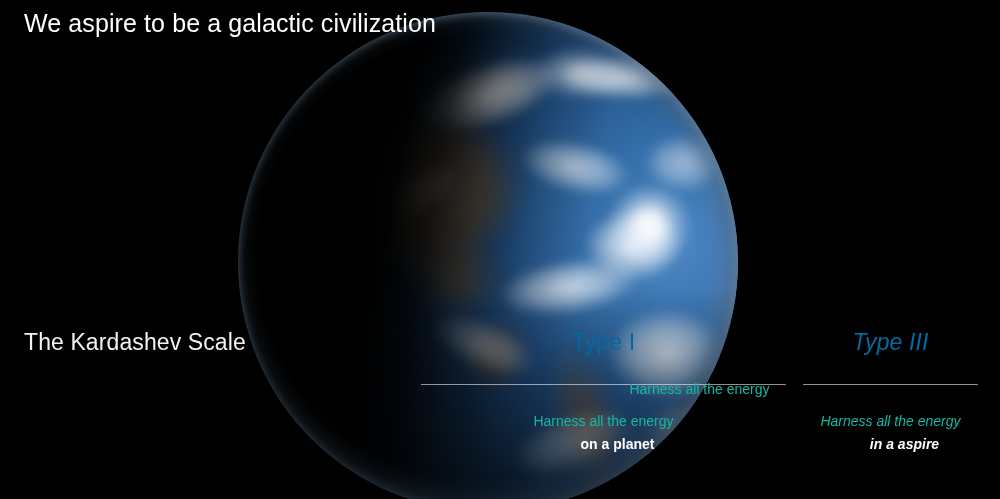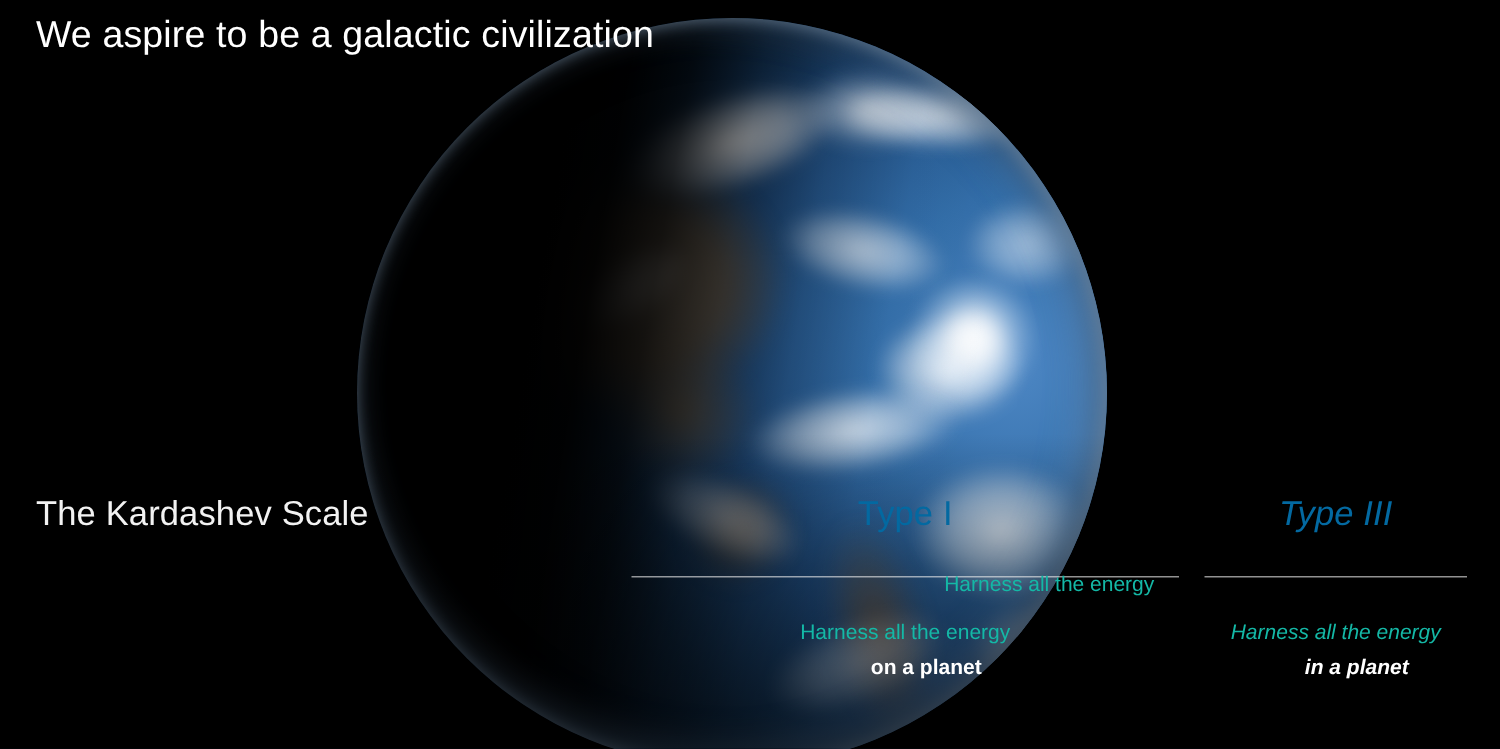--- a/index.html
+++ b/index.html
@@ -291,18 +291,18 @@
       <div class="desc">
         <div class="desc-muted">Harness all the energy</div>
       </div>
     </div>
 
     <div class="tier" id="tier-3">
       <div class="tier-title">Type III</div>
       <div class="rule"></div>
       <div class="desc">
         <div class="desc-muted">Harness all the energy</div>
-        <div class="desc-strong">in a planet</div>
+        <div class="desc-strong">in a aspire</div>
       </div>
     </div>
 
   </div>
 </div>
 
 </body></html>

